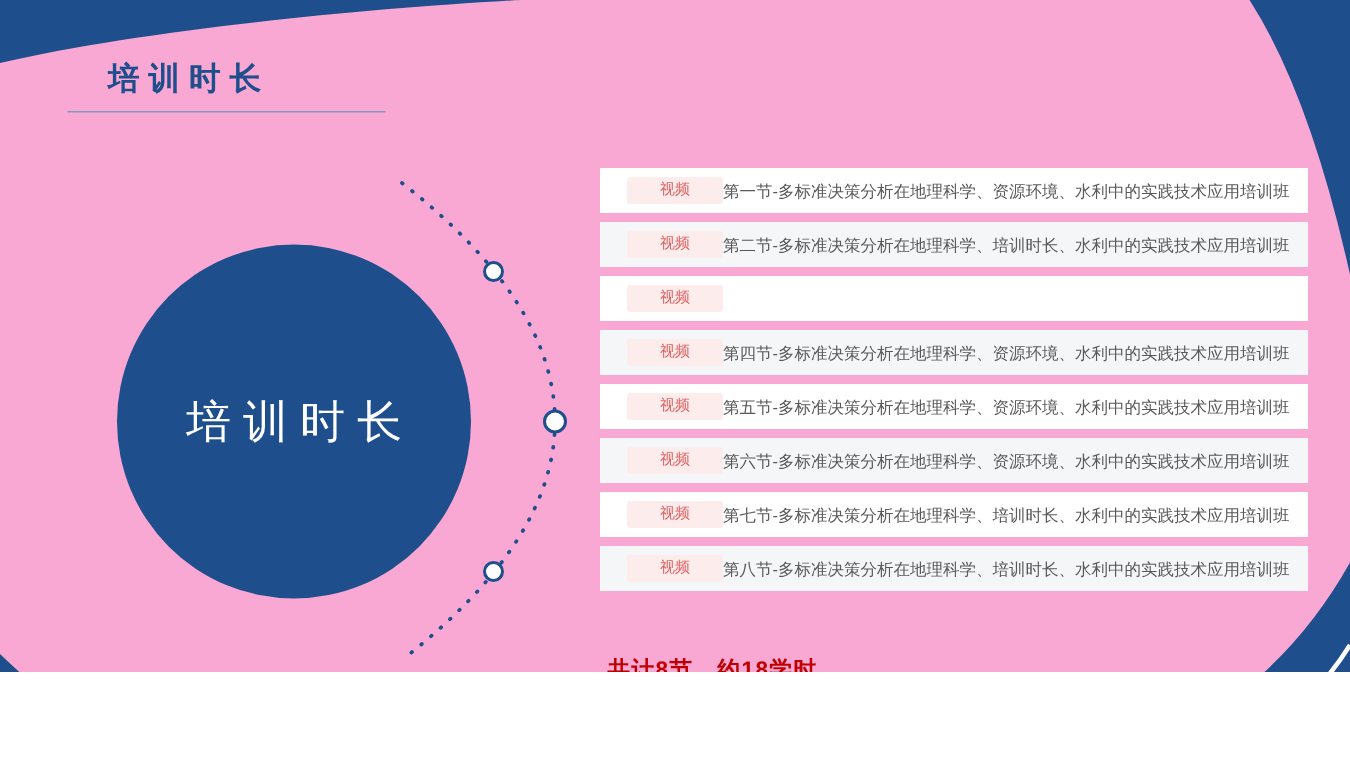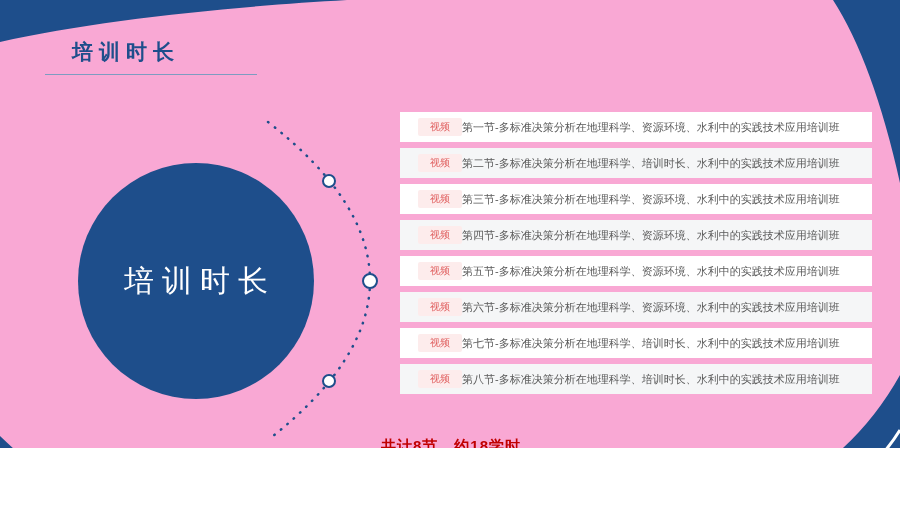--- a/index.html
+++ b/index.html
@@ -39,31 +39,31 @@
   .row{
     height:30px;margin-bottom:6px;
     display:flex;align-items:center;
     background:#ffffff;
   }
   .row:nth-child(even){background:#f5f6f7;}
   .badge{
     margin-left:18px;
     background:#fdecec;color:#e06060;
     font-size:10px;line-height:1;
-    padding:4px 12px;border-radius:2px;
+    padding:4px 22px;border-radius:2px;
     white-space:nowrap;
   }
   .row-title{
     font-size:11px;color:#595959;
     white-space:nowrap;overflow:hidden;text-overflow:ellipsis;
   }
 
   
   .summary{
-    position:absolute;left:381px;top:437px;z-index:2;
+    position:absolute;left:405px;top:437px;z-index:2;
     color:#c00000;font-weight:bold;font-size:15px;
     text-decoration:underline;
     letter-spacing:1px;
   }
 </style>
 </head>
 <body>
 
 <div class="slide">
 
@@ -93,21 +93,20 @@
     <div class="row">
       <span class="badge">视频</span>
       <span class="row-title">第一节-多标准决策分析在地理科学、资源环境、水利中的实践技术应用培训班</span>
     </div>
     <div class="row">
       <span class="badge">视频</span>
       <span class="row-title">第二节-多标准决策分析在地理科学、培训时长、水利中的实践技术应用培训班</span>
     </div>
     <div class="row">
       <span class="badge">视频</span>
-      <span class="row-title">第三节-多标准决策分析在地理科学、资源环境、水利中的实践技术应用培训班</span>
     </div>
     <div class="row">
       <span class="badge">视频</span>
       <span class="row-title">第四节-多标准决策分析在地理科学、资源环境、水利中的实践技术应用培训班</span>
     </div>
     <div class="row">
       <span class="badge">视频</span>
       <span class="row-title">第五节-多标准决策分析在地理科学、资源环境、水利中的实践技术应用培训班</span>
     </div>
     <div class="row">

